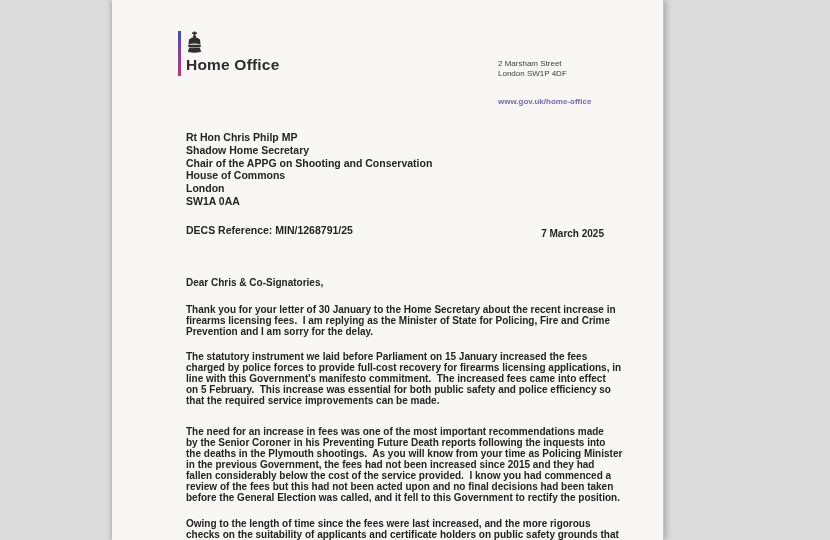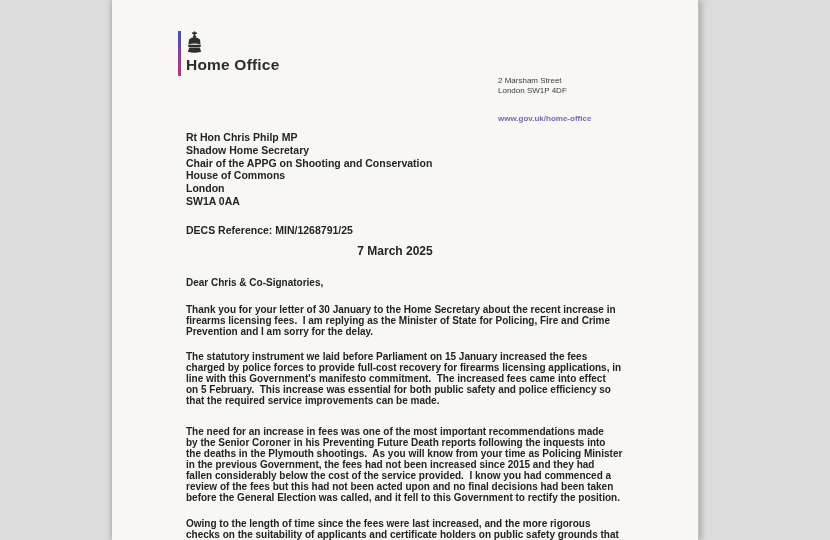--- a/index.html
+++ b/index.html
@@ -19,21 +19,20 @@
   }
   .paper {
     position: absolute;
     left: 112px;
     top: 0;
     width: 551px;
     height: 540px;
     background: #f8f7f4;
     box-shadow: -2px 0 4px rgba(0,0,0,0.15), 3px 0 6px rgba(0,0,0,0.20);
     border-right: 1px solid #c2c2c2;
-    padding-left: 35px;
   }
   
   .logo-bar {
     position: absolute;
     left: 66px;
     top: 31px;
     width: 3px;
     height: 45px;
     background: linear-gradient(#3d52b5 0%, #8c3f9e 55%, #c2356f 100%);
   }
@@ -63,44 +62,43 @@
     line-height: 9.5px;
     white-space: pre-wrap;
   }
   .sender-purple {
     color: #7668b4;
     font-weight: bold;
   }
   .sender-black {
     color: #3c3c3c;
     font-weight: normal;
-    margin-top: 17px;
   }
   
   .txt {
     position: absolute;
     left: 74px;
     color: #242424;
     white-space: pre-wrap;
     font-weight: bold;
   }
   .recipient {
     top: 131px;
     font-size: 10.5px;
     line-height: 12.8px;
   }
   .reference {
     top: 224px;
     font-size: 10.5px;
   }
   .date {
-    top: 244px;
+    top: 228px;
     width: 418px;
-    text-align: center;
-    font-size: 12px;
+    text-align: right;
+    font-size: 10px;
   }
   .salutation {
     top: 277px;
     font-size: 10px;
   }
   .para {
     width: 460px;
     font-size: 10px;
     line-height: 11px;
   }

